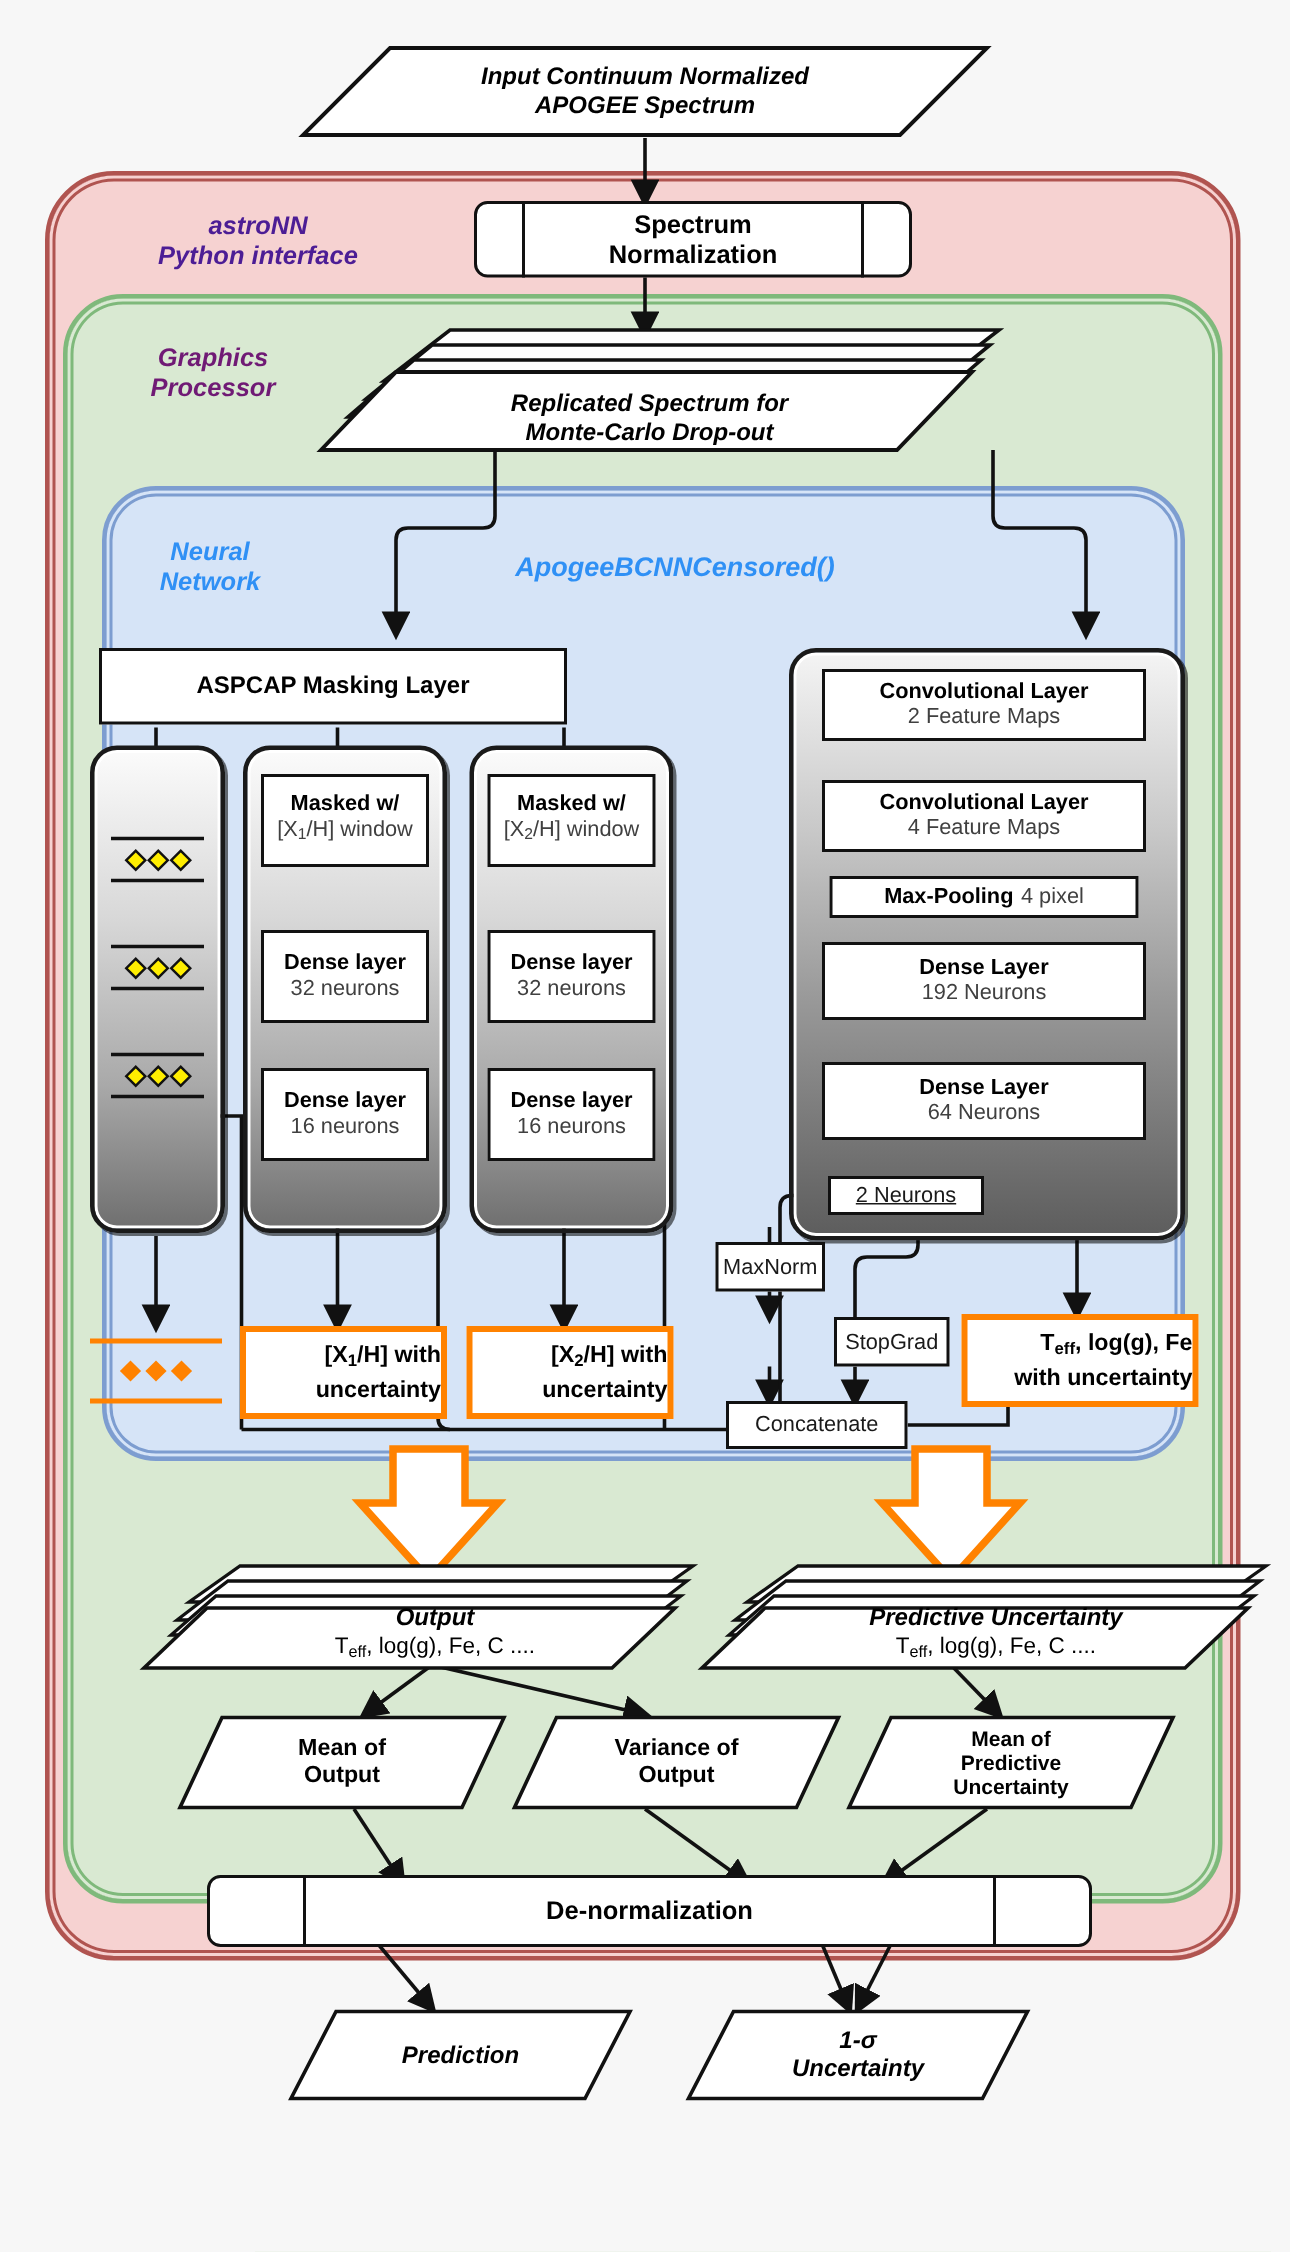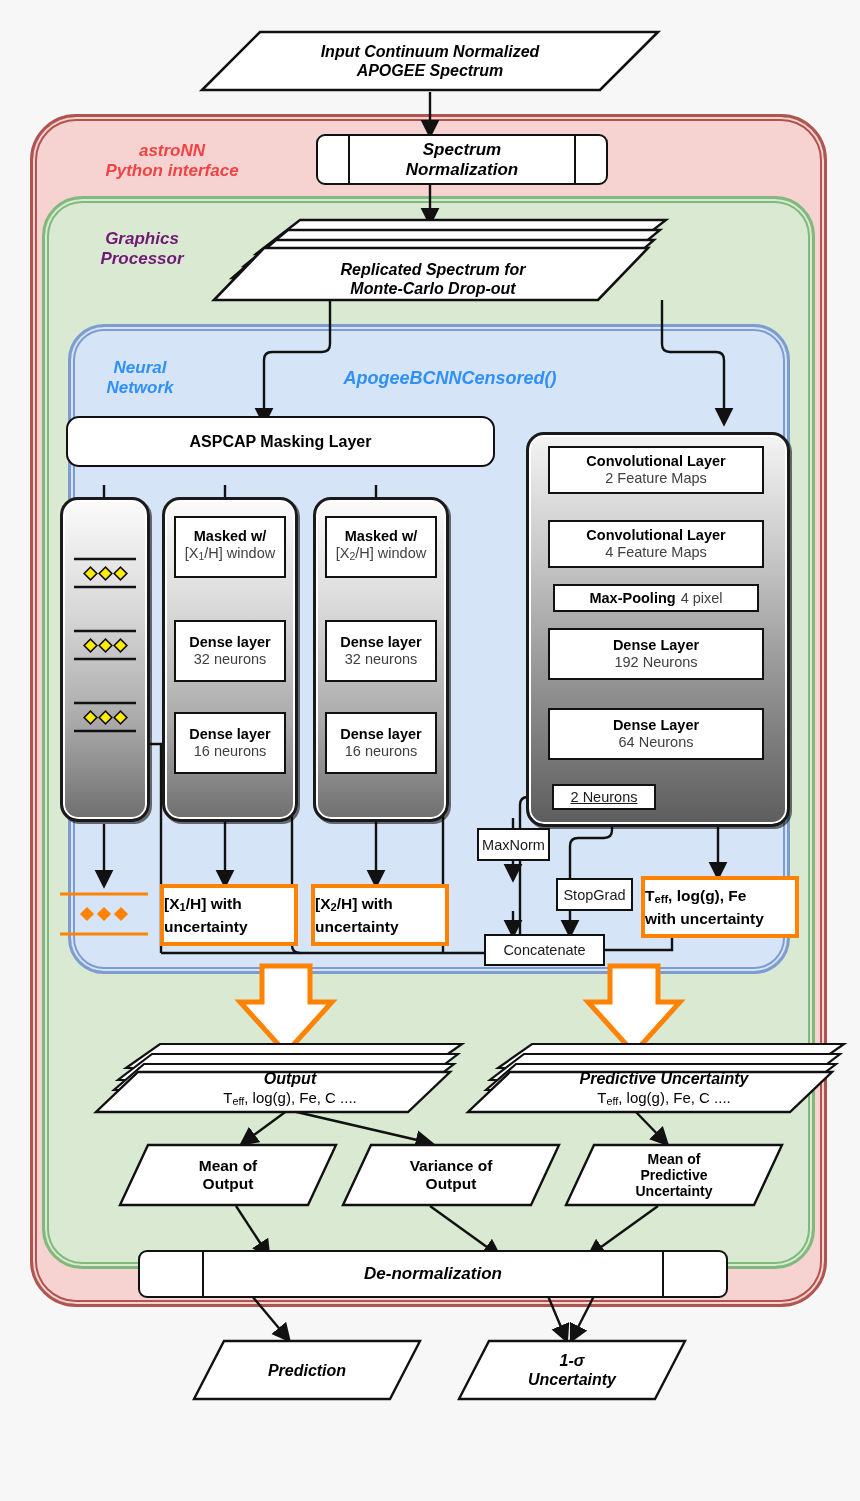--- a/index.html
+++ b/index.html
@@ -14,61 +14,61 @@
       box-shadow:inset 0 0 0 2px #f6d2d1, inset 0 0 0 4px #b05450;}
   .region.green{left:42px;top:196px;width:773px;height:1073px;
       background:#d9e9d2;border:3px solid #7fb97b;border-radius:40px;
       box-shadow:inset 0 0 0 2px #d9e9d2, inset 0 0 0 4px #7fb97b;}
   .region.blue{left:68px;top:324px;width:722px;height:650px;
       background:#d6e4f7;border:3px solid #7d9dd0;border-radius:36px;
       box-shadow:inset 0 0 0 2px #d6e4f7, inset 0 0 0 4px #7d9dd0;}
 
   .reglabel{position:absolute;font-style:italic;font-weight:bold;
       font-size:17px;line-height:20px;text-align:center;white-space:pre-line;}
-  .reglabel.red{left:92px;top:141px;width:160px;color:#ef4444;}
+  .reglabel.red{left:92px;top:141px;width:160px;color:#4c1d95;}
   .reglabel.green{left:72px;top:229px;width:140px;color:#701a75;}
   .reglabel.blue{left:80px;top:358px;width:120px;color:#2f90f5;}
   .modlabel{position:absolute;left:300px;top:368px;width:300px;color:#2f90f5;
       font-style:italic;font-weight:bold;font-size:18px;text-align:center;}
 
   
   .box{position:absolute;box-sizing:border-box;background:#fff;
        border:2px solid #111;display:flex;flex-direction:column;
        align-items:center;justify-content:center;text-align:center;}
   .box .l1{font-weight:bold;font-size:14.5px;line-height:17px;color:#000;}
   .box .l2{font-size:14.5px;line-height:17px;color:#404040;}
 
   
   .proc{position:absolute;box-sizing:border-box;background:#fff;
         border:2px solid #111;border-radius:9px;}
   .proc .inner{position:absolute;top:-2px;bottom:-2px;
         border-left:2px solid #111;border-right:2px solid #111;}
   .proc .txt{position:absolute;left:0;right:0;top:0;bottom:0;
         display:flex;align-items:center;justify-content:center;
-        font-style:italic;font-weight:bold;font-size:17px;line-height:20px;
+        font-weight:bold;font-size:17px;line-height:20px;
         text-align:center;white-space:pre-line;}
   .para-wrap{position:absolute;}
   .para-svg{position:absolute;left:0;top:0;}
   .para-txt{position:absolute;left:0;right:0;top:0;bottom:0;
         display:flex;flex-direction:column;align-items:center;
         justify-content:center;text-align:center;}
   .para-txt .pt1{font-style:italic;font-weight:bold;font-size:16px;line-height:19px;}
   .para-txt .pt2{font-size:15px;line-height:19px;}
   .para-txt .pb{font-weight:bold;font-size:15.5px;line-height:18px;}
 
   
   .capsule{position:absolute;box-sizing:border-box;border:3px solid #1a1a1a;
         border-radius:18px;
         background:linear-gradient(180deg,#fbfbfb 0%,#d8d8d8 35%,#a9a9a9 70%,#6f6f6f 100%);
         box-shadow:0 0 0 2px #ffffff inset, 2px 2px 0 0 rgba(0,0,0,.55);}
   .capsule.dark{background:linear-gradient(180deg,#f4f4f4 0%,#c9c9c9 30%,#989898 60%,#5d5d5d 100%);}
 
   
   .obox{position:absolute;box-sizing:border-box;background:#fff;
-        border:4px solid #ff8200;display:flex;align-items:flex-start;
+        border:4px solid #ff8200;display:flex;align-items:flex-end;
         justify-content:center;text-align:center;
         font-weight:bold;font-size:15.5px;line-height:19px;}
 
   .plain{position:absolute;box-sizing:border-box;background:#fff;
         border:2px solid #111;display:flex;align-items:center;
         justify-content:center;font-size:14.5px;color:#1a1a1a;}
 
   .ell{position:absolute;}
   svg{overflow:visible;}
   .sub{font-size:.72em;vertical-align:-0.22em;}
@@ -203,21 +203,21 @@
       <polygon points="90,12 462,12 418,48 46,48" fill="#fff" stroke="#111" stroke-width="2.4"></polygon>
       <polygon points="78,22 456,22 412,60 34,60" fill="#fff" stroke="#111" stroke-width="2.4"></polygon>
       <polygon points="66,30 450,30 400,82 16,82" fill="#fff" stroke="#111" stroke-width="2.6"></polygon>
     </svg>
     <div class="para-txt" style="top:26px;">
       <div class="pt1">Replicated Spectrum for</div>
       <div class="pt1">Monte-Carlo Drop-out</div>
     </div>
   </div>
 
-  <div class="box" style="left:66px;top:416px;width:429px;height:51px;border-radius:13px;">
+  <div class="box" style="left:66px;top:432px;width:312px;height:51px;">
     <span class="l1" style="font-size:16px;">ASPCAP Masking Layer</span>
   </div>
 
   <div class="capsule" style="left:60px;top:497px;width:90px;height:325px;">
     <svg width="90" height="325" style="position:absolute;left:-3px;top:-3px;">
       <g stroke="#111" stroke-width="2.4">
         <line x1="14" y1="62" x2="76" y2="62"></line>
         <line x1="14" y1="90" x2="76" y2="90"></line>
         <line x1="14" y1="134" x2="76" y2="134"></line>
         <line x1="14" y1="162" x2="76" y2="162"></line>

